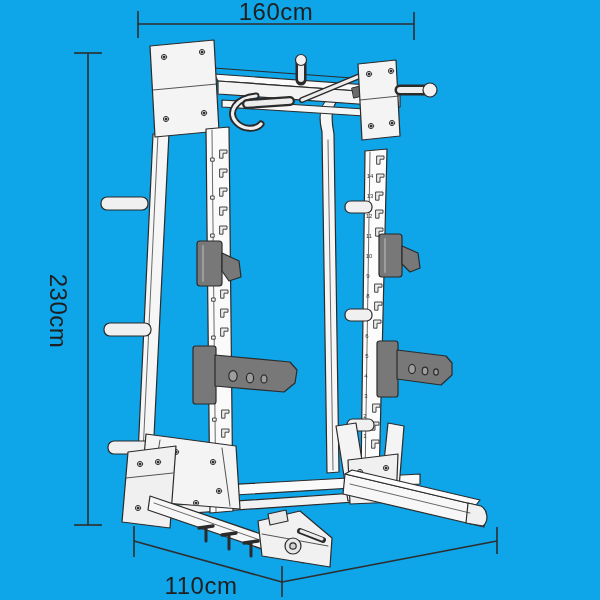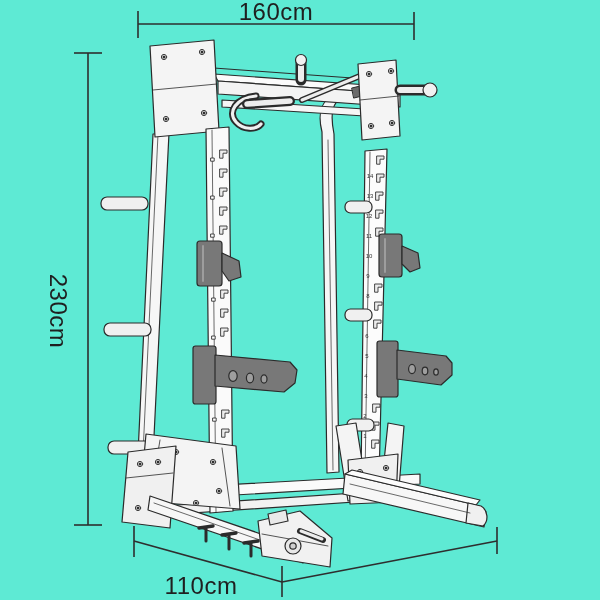--- a/index.html
+++ b/index.html
@@ -1,19 +1,19 @@
 <!DOCTYPE html>
 <html><head>
 <meta charset="utf-8">
 <style>
   html,body{margin:0;padding:0;background:#ffffff;}
   .stage{
     position:relative;
     width:600px;height:600px;
-    background:#5eead4;
+    background:#0ea5e9;
     overflow:hidden;
     font-family:"Liberation Sans", sans-serif;
   }
   svg{position:absolute;left:0;top:0;}
   .dim-label{
     position:absolute;
     font-size:24px;
     color:#1f1f1f;
     letter-spacing:0.5px;
     white-space:nowrap;

